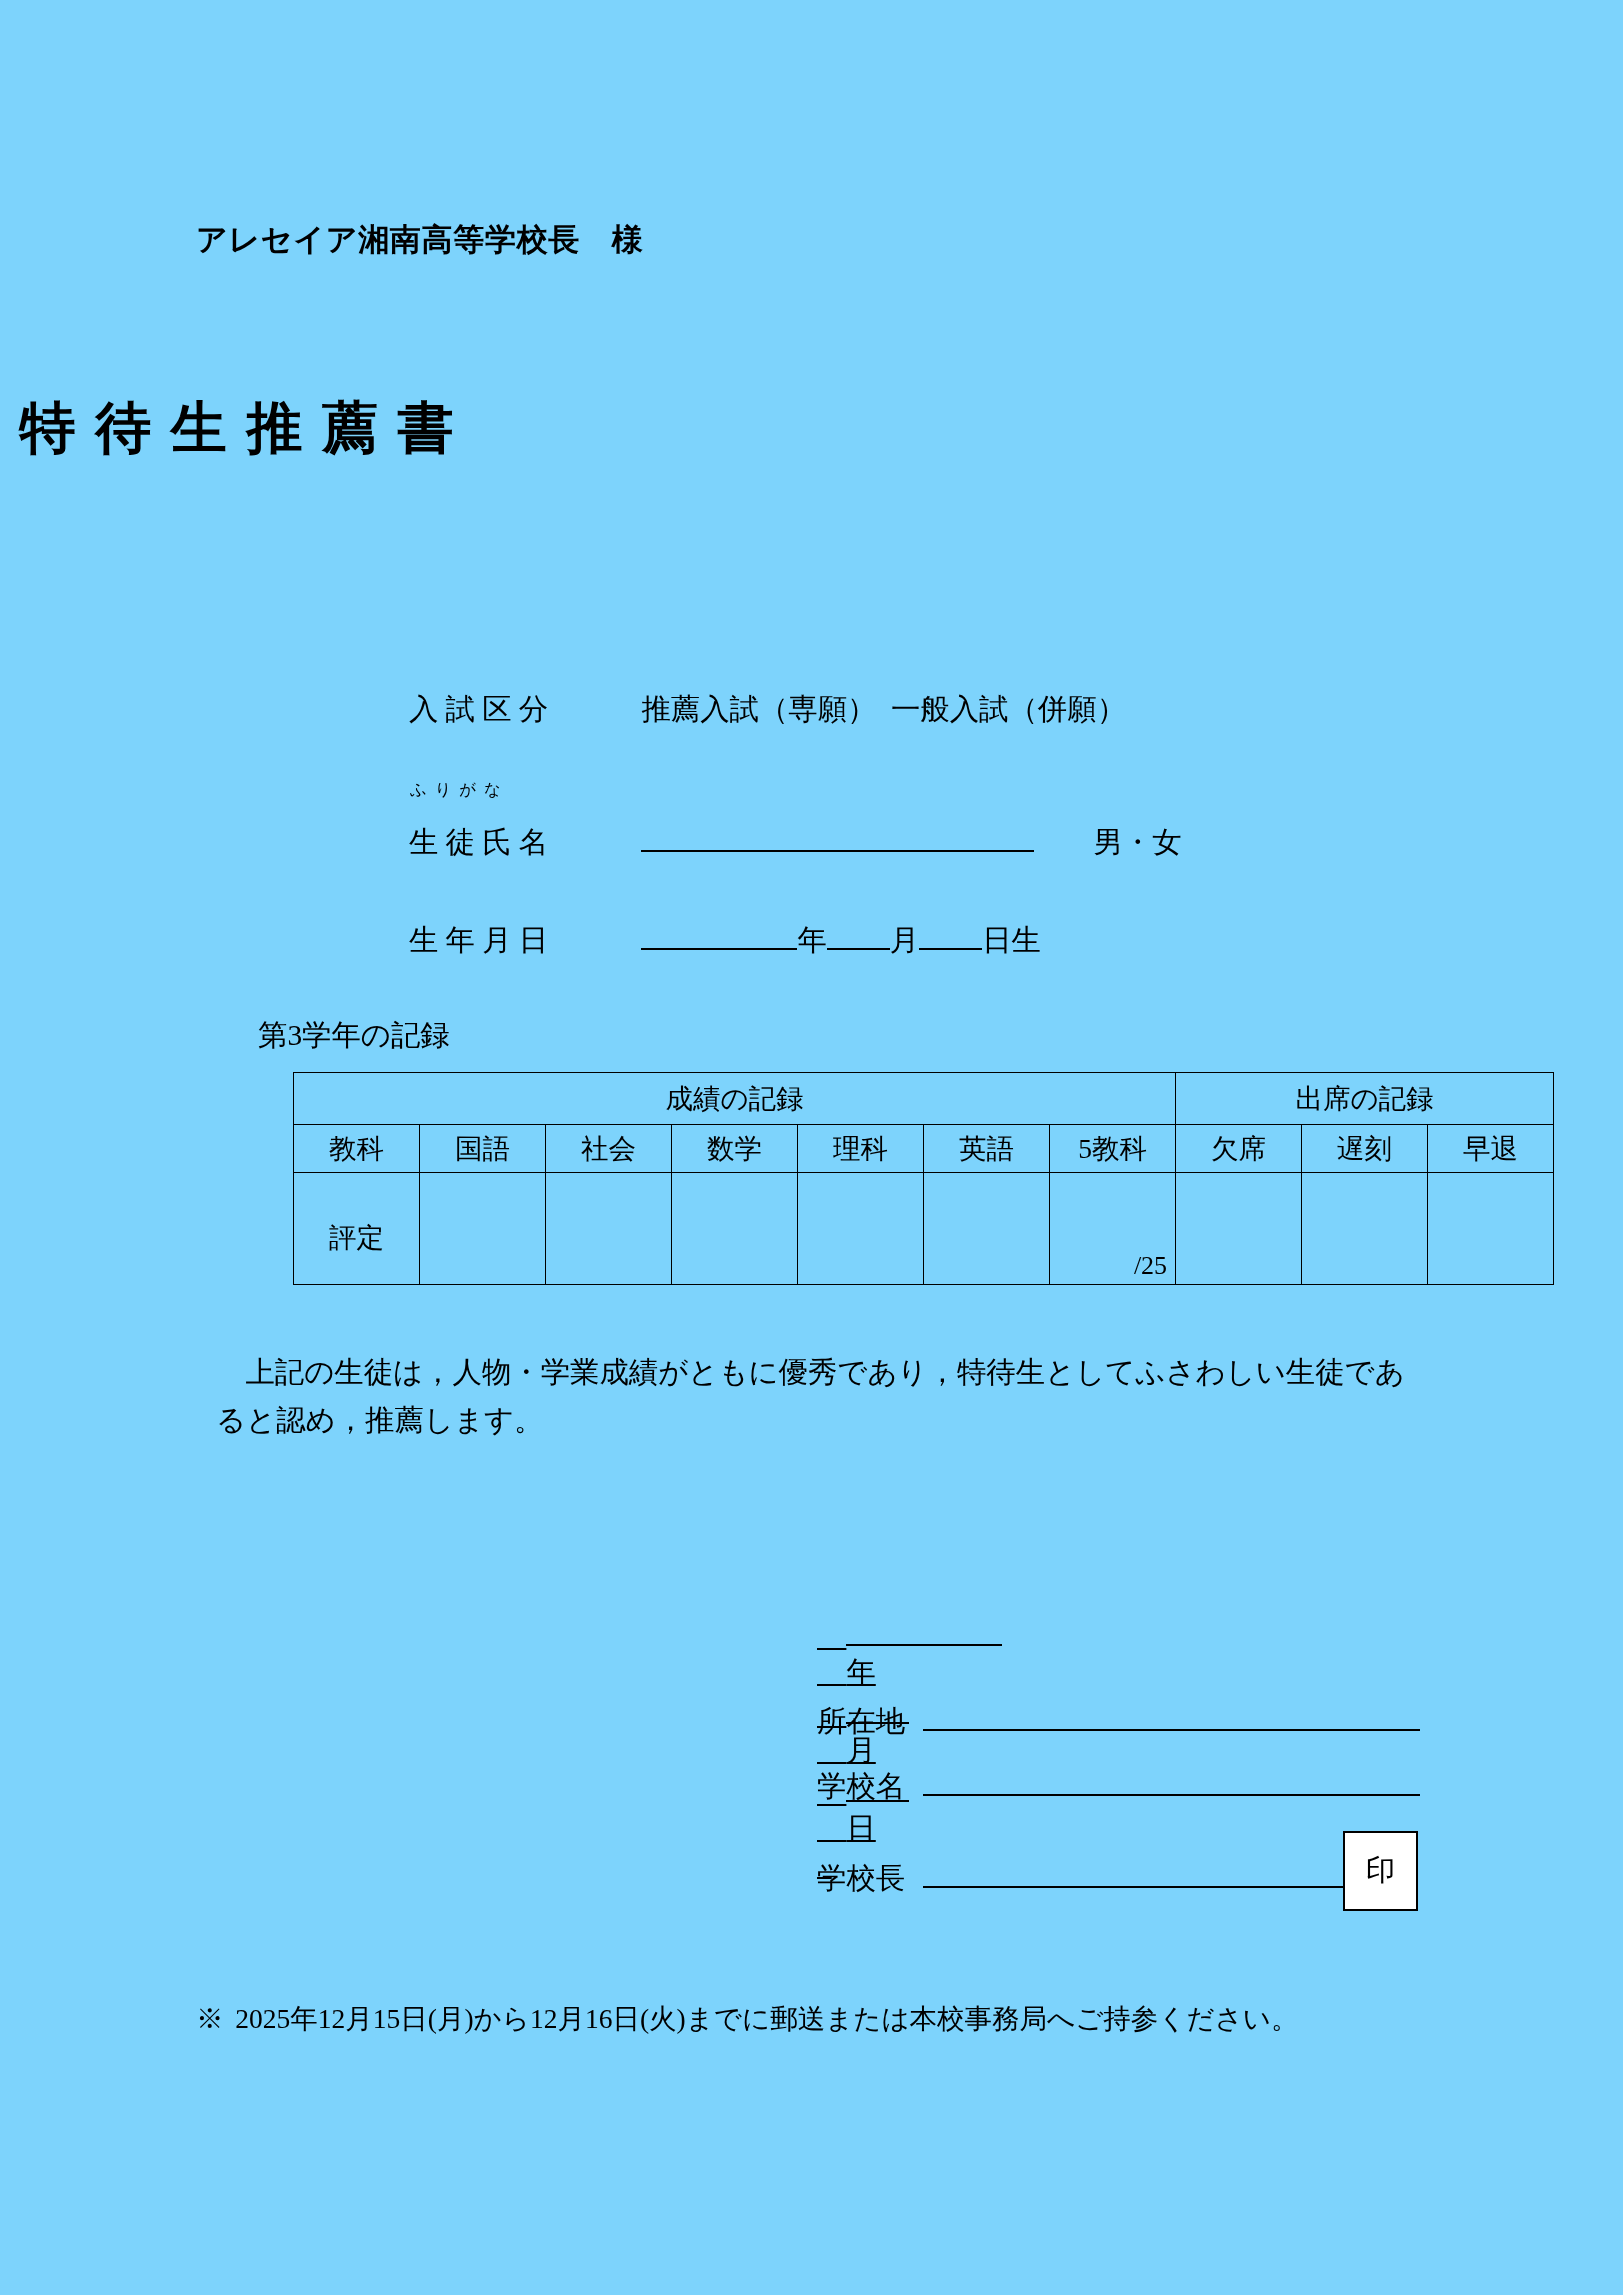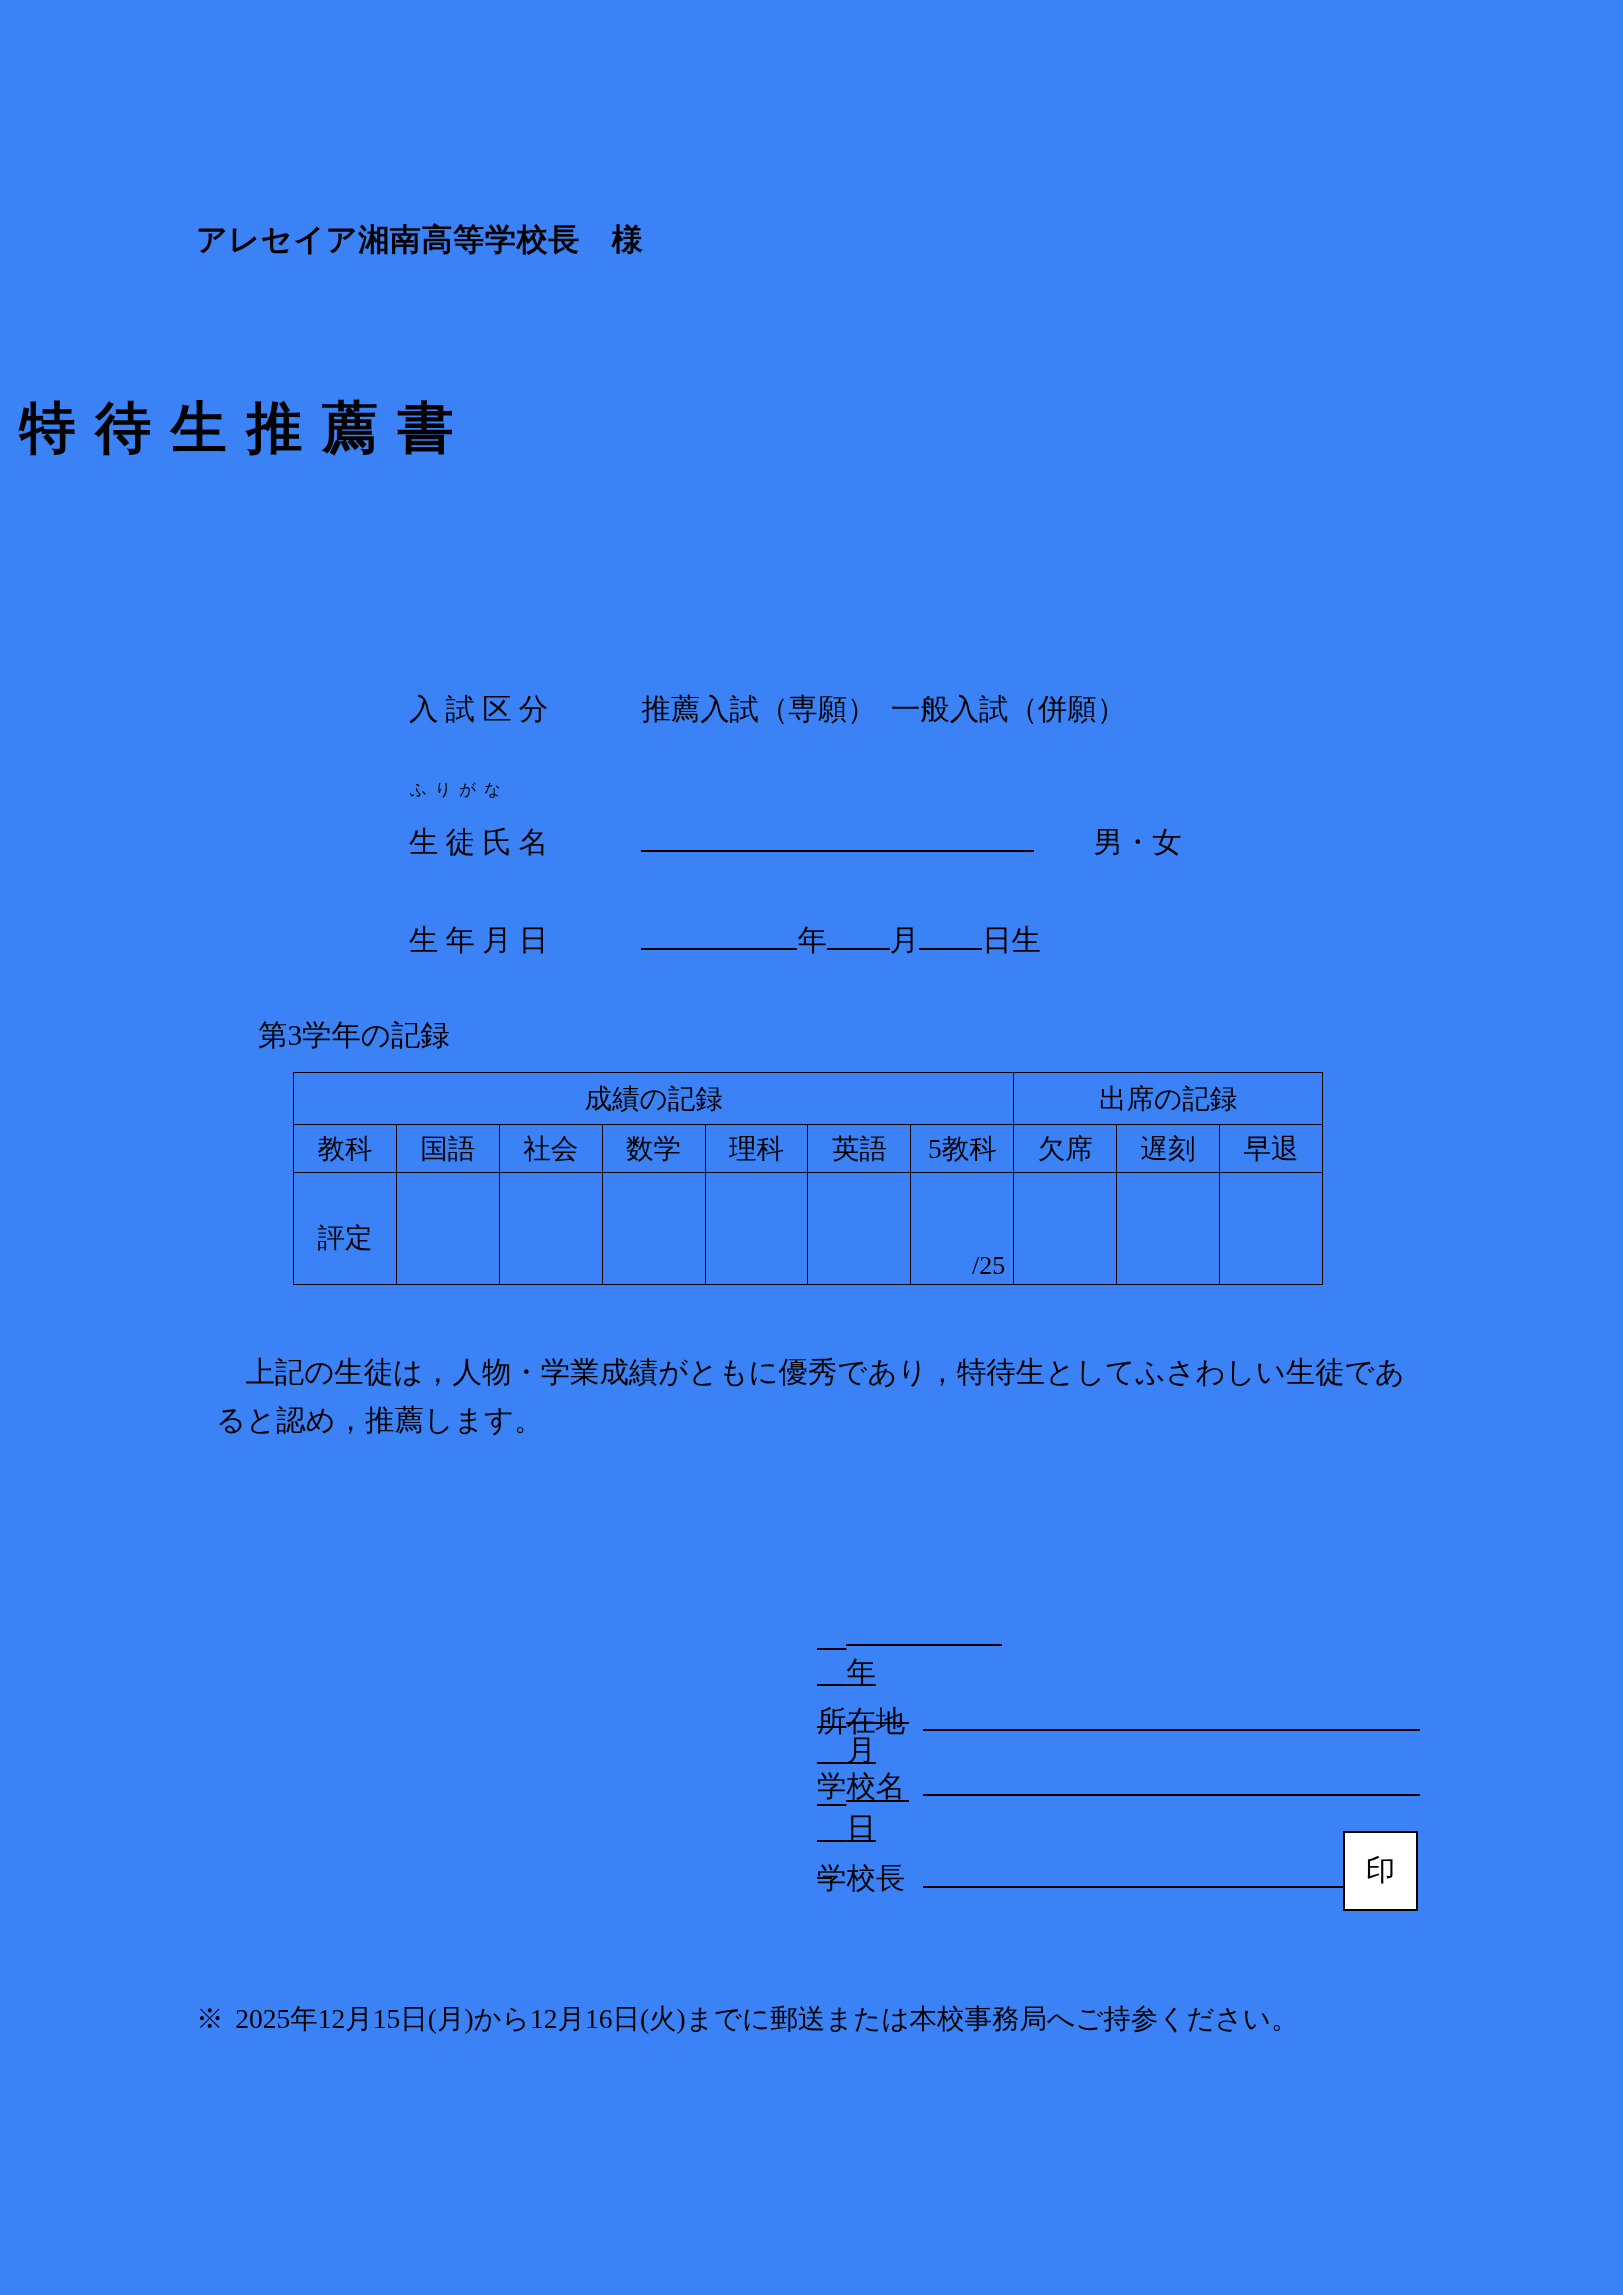--- a/index.html
+++ b/index.html
@@ -12,21 +12,21 @@
     width: 1623px;
     height: 2295px;
     position: relative;
     font-family: "Liberation Serif", "DejaVu Serif", serif;
     color: #000000;
     -webkit-font-smoothing: antialiased;
   }
   .page {
     position: absolute;
     inset: 0;
-    background: #3b82f6;
+    background: #7dd3fc;
   }
 
   
   .addressee {
     position: absolute;
     left: 196px;
     top: 219px;
     font-family: "DejaVu Sans", "Liberation Sans", sans-serif;
     font-weight: 700;
     font-size: 31px;
@@ -102,21 +102,21 @@
     left: 258px;
     top: 1016px;
     font-size: 29.4px;
     white-space: pre;
   }
 
   table.record {
     position: absolute;
     left: 293px;
     top: 1072px;
-    width: 1030px;
+    width: 1261px;
     border-collapse: collapse;
     table-layout: fixed;
     font-size: 27.5px;
   }
   table.record td {
     border: 1.3px solid #000;
     text-align: center;
     vertical-align: middle;
     padding: 0;
   }

